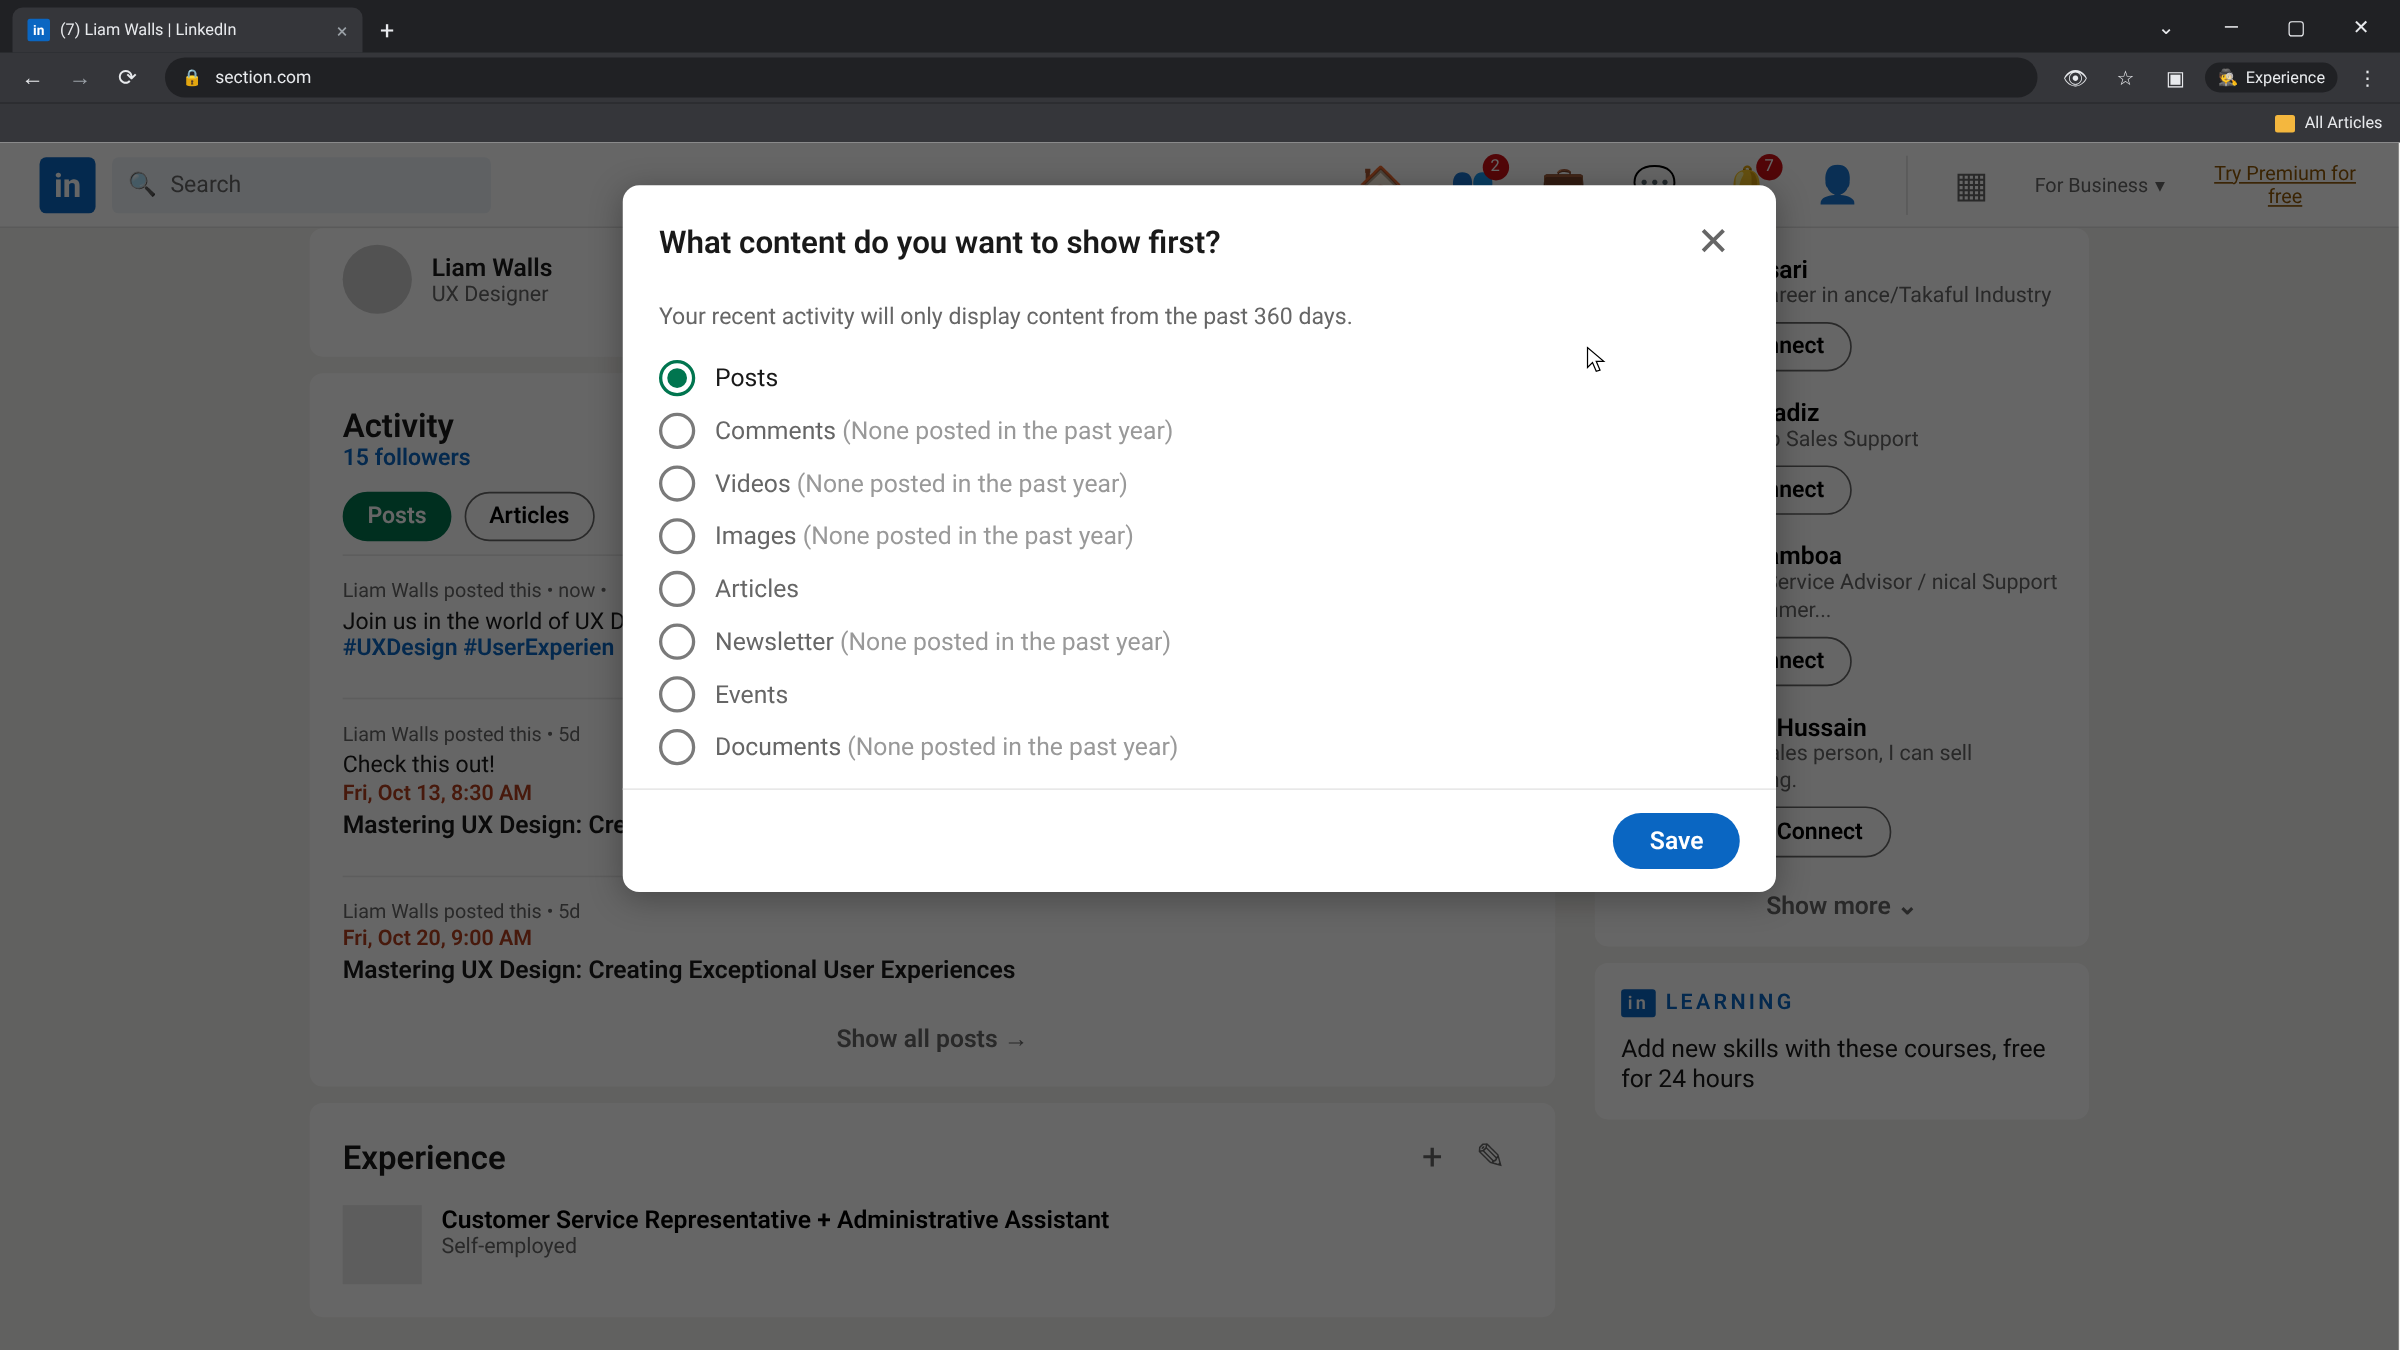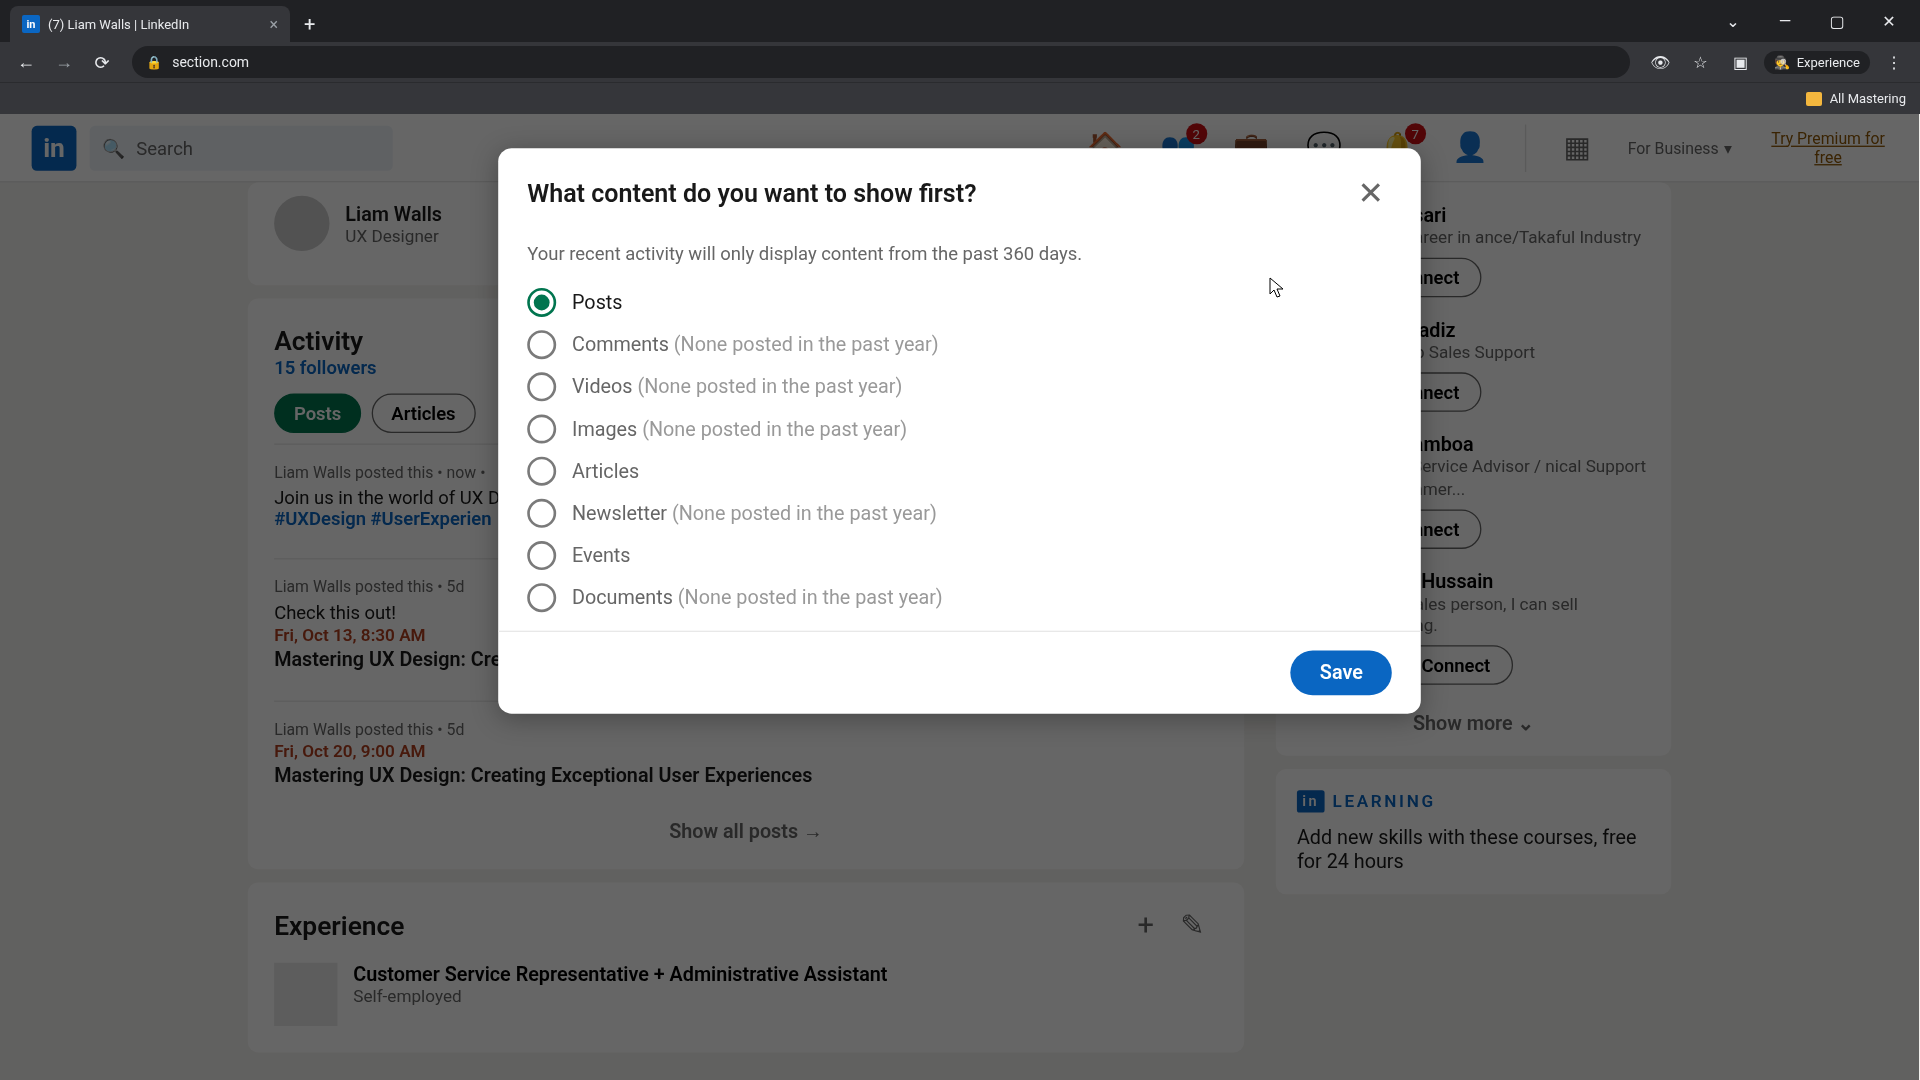--- a/index.html
+++ b/index.html
@@ -146,21 +146,21 @@
     <div class="incognito-badge">
       <span>🕵</span>
       <span>Experience</span>
     </div>
     <span class="toolbar-icon">⋮</span>
   </div>
 </div>
 
 <div class="bookmarks-bar">
   <span class="folder"></span>
-  <span>All Mastering</span>
+  <span>All Articles</span>
 </div>
 
 <div class="viewport">
 <div class="viewport-scaler">
 
   <div class="linkedin-nav">
     <div class="li-logo">in</div>
     <div class="search-box">
       <span class="sicon">🔍</span>
       <span>Search</span>

